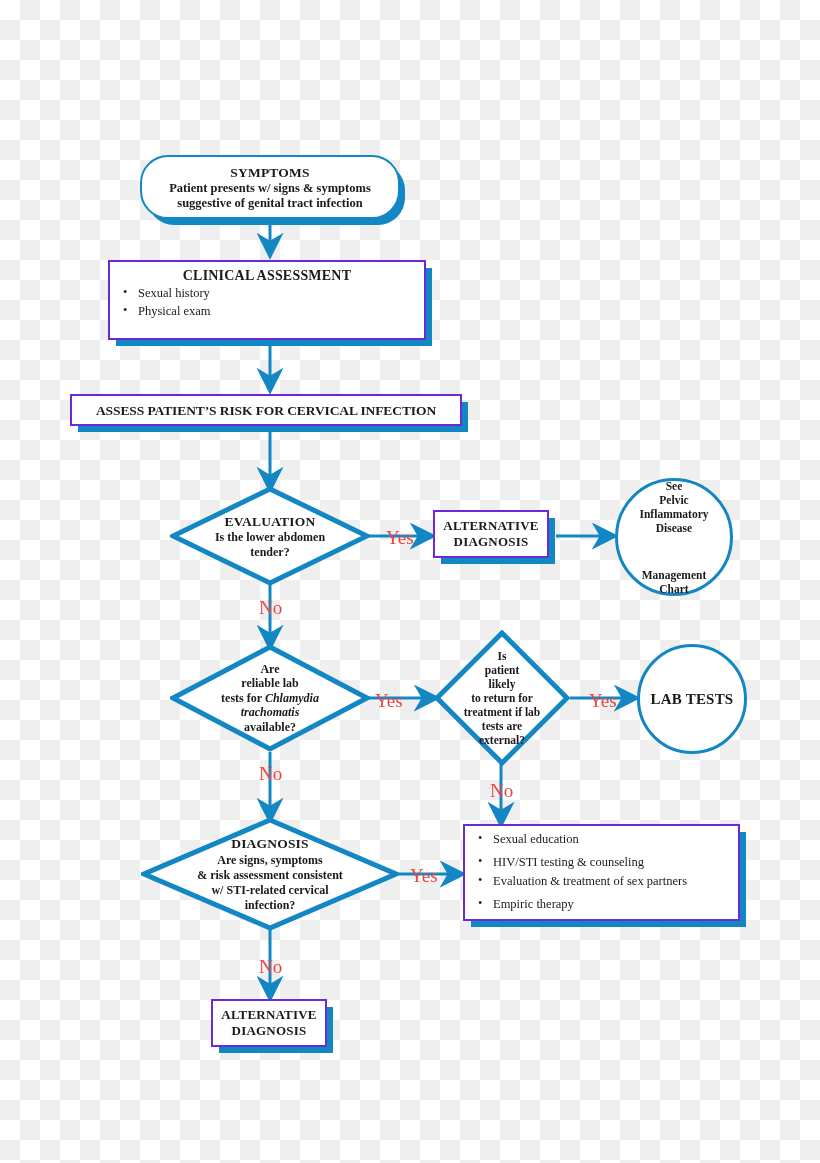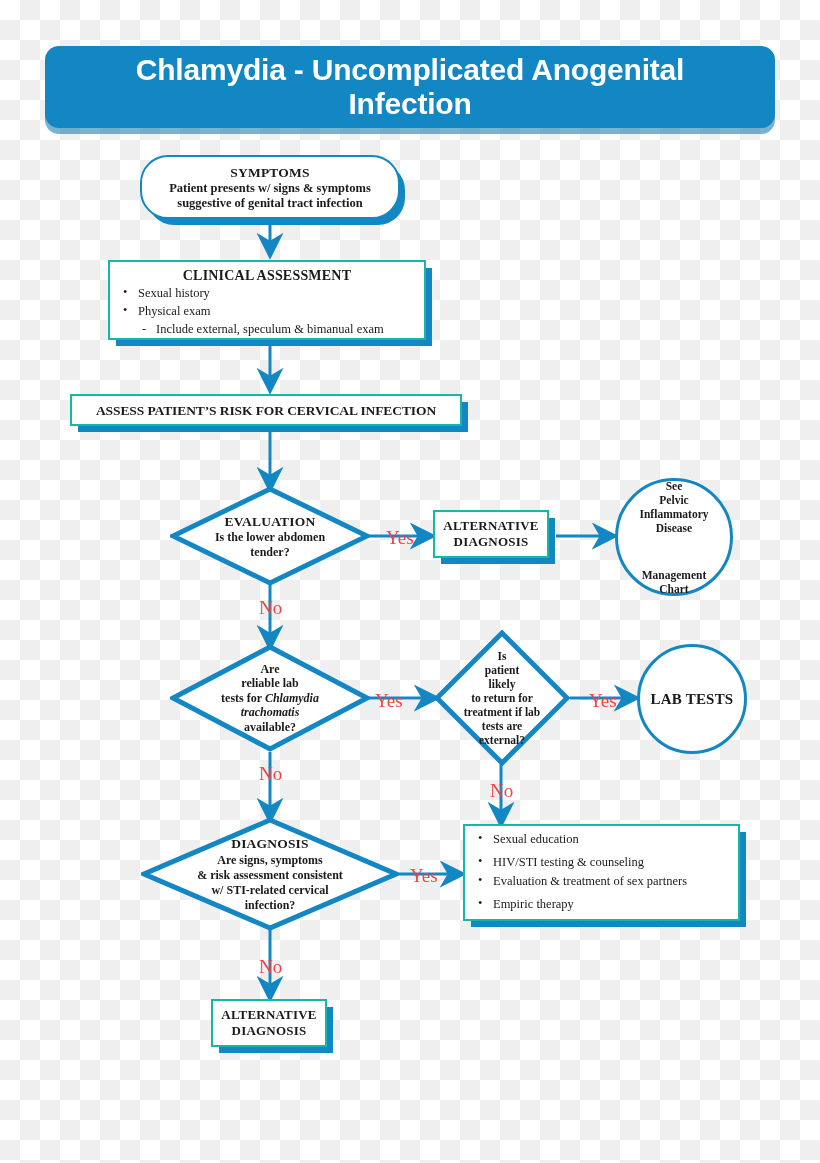--- a/index.html
+++ b/index.html
@@ -59,21 +59,21 @@
     display: flex;
     flex-direction: column;
     align-items: center;
     justify-content: center;
     text-align: center;
     color: #1a1a1a;
   }
 
   .rect {
     background: #ffffff;
-    border: 2px solid #14b8a6;
+    border: 2px solid #6d28d9;
     box-shadow: 7px 7px 0 -1px #1287c4;
   }
 
   .stadium {
     background: #ffffff;
     border: 2px solid #1287c4;
     border-radius: 28px;
     box-shadow: 6px 7px 0 -1px #1287c4;
   }
 
@@ -157,23 +157,20 @@
     width: 820px;
     height: 1163px;
     pointer-events: none;
   }
 </style>
 </head>
 <body>
 
 <div id="canvas">
 
-  <div class="title-banner">
-    <div class="title-text">Chlamydia - Uncomplicated Anogenital Infection</div>
-  </div>
 
   <svg class="edges" viewBox="0 0 820 1163">
     <defs>
       <marker id="arrow" viewBox="0 0 12 12" refX="9" refY="6" markerWidth="9" markerHeight="9" orient="auto">
         <path d="M0,0 L12,6 L0,12 L3.5,6 Z" fill="#1287c4"></path>
       </marker>
     </defs>
     <g stroke="#1287c4" stroke-width="3" fill="none">
 
       <line x1="270" y1="219" x2="270" y2="253" marker-end="url(#arrow)"></line>
@@ -206,21 +203,20 @@
     <div class="hdr" style="font-size:13.5px; line-height:17px;">SYMPTOMS</div>
     <div class="sub" style="font-size:12.5px; line-height:15px;">Patient presents w/ signs &amp; symptoms</div>
     <div class="sub" style="font-size:12.5px; line-height:15px;">suggestive of genital tract infection</div>
   </div>
 
   <div class="node rect" style="left:108px; top:260px; width:318px; height:80px; padding:4px 10px 6px 10px; align-items:stretch; justify-content:flex-start;">
     <div class="hdr" style="font-size:14px; line-height:19px; text-align:center;">CLINICAL ASSESSMENT</div>
     <ul class="blist" style="font-size:12.5px; line-height:16px;">
       <li>Sexual history</li>
       <li>Physical exam</li>
-      <li class="sub-dash">Include external, speculum &amp; bimanual exam</li>
     </ul>
   </div>
 
   <div class="node rect" style="left:70px; top:394px; width:392px; height:32px; padding:0 8px;">
     <div class="hdr" style="font-size:13.5px; line-height:17px; letter-spacing:-0.1px;">ASSESS PATIENT’S RISK FOR CERVICAL INFECTION</div>
   </div>
 
   <div class="diamond-wrap" style="left:170px; top:486px; width:200px; height:100px;">
     <svg width="200" height="100" viewBox="0 0 200 100">
       <polygon points="100,3 197,50 100,97 3,50" fill="#ffffff" stroke="#1287c4" stroke-width="5"></polygon>

